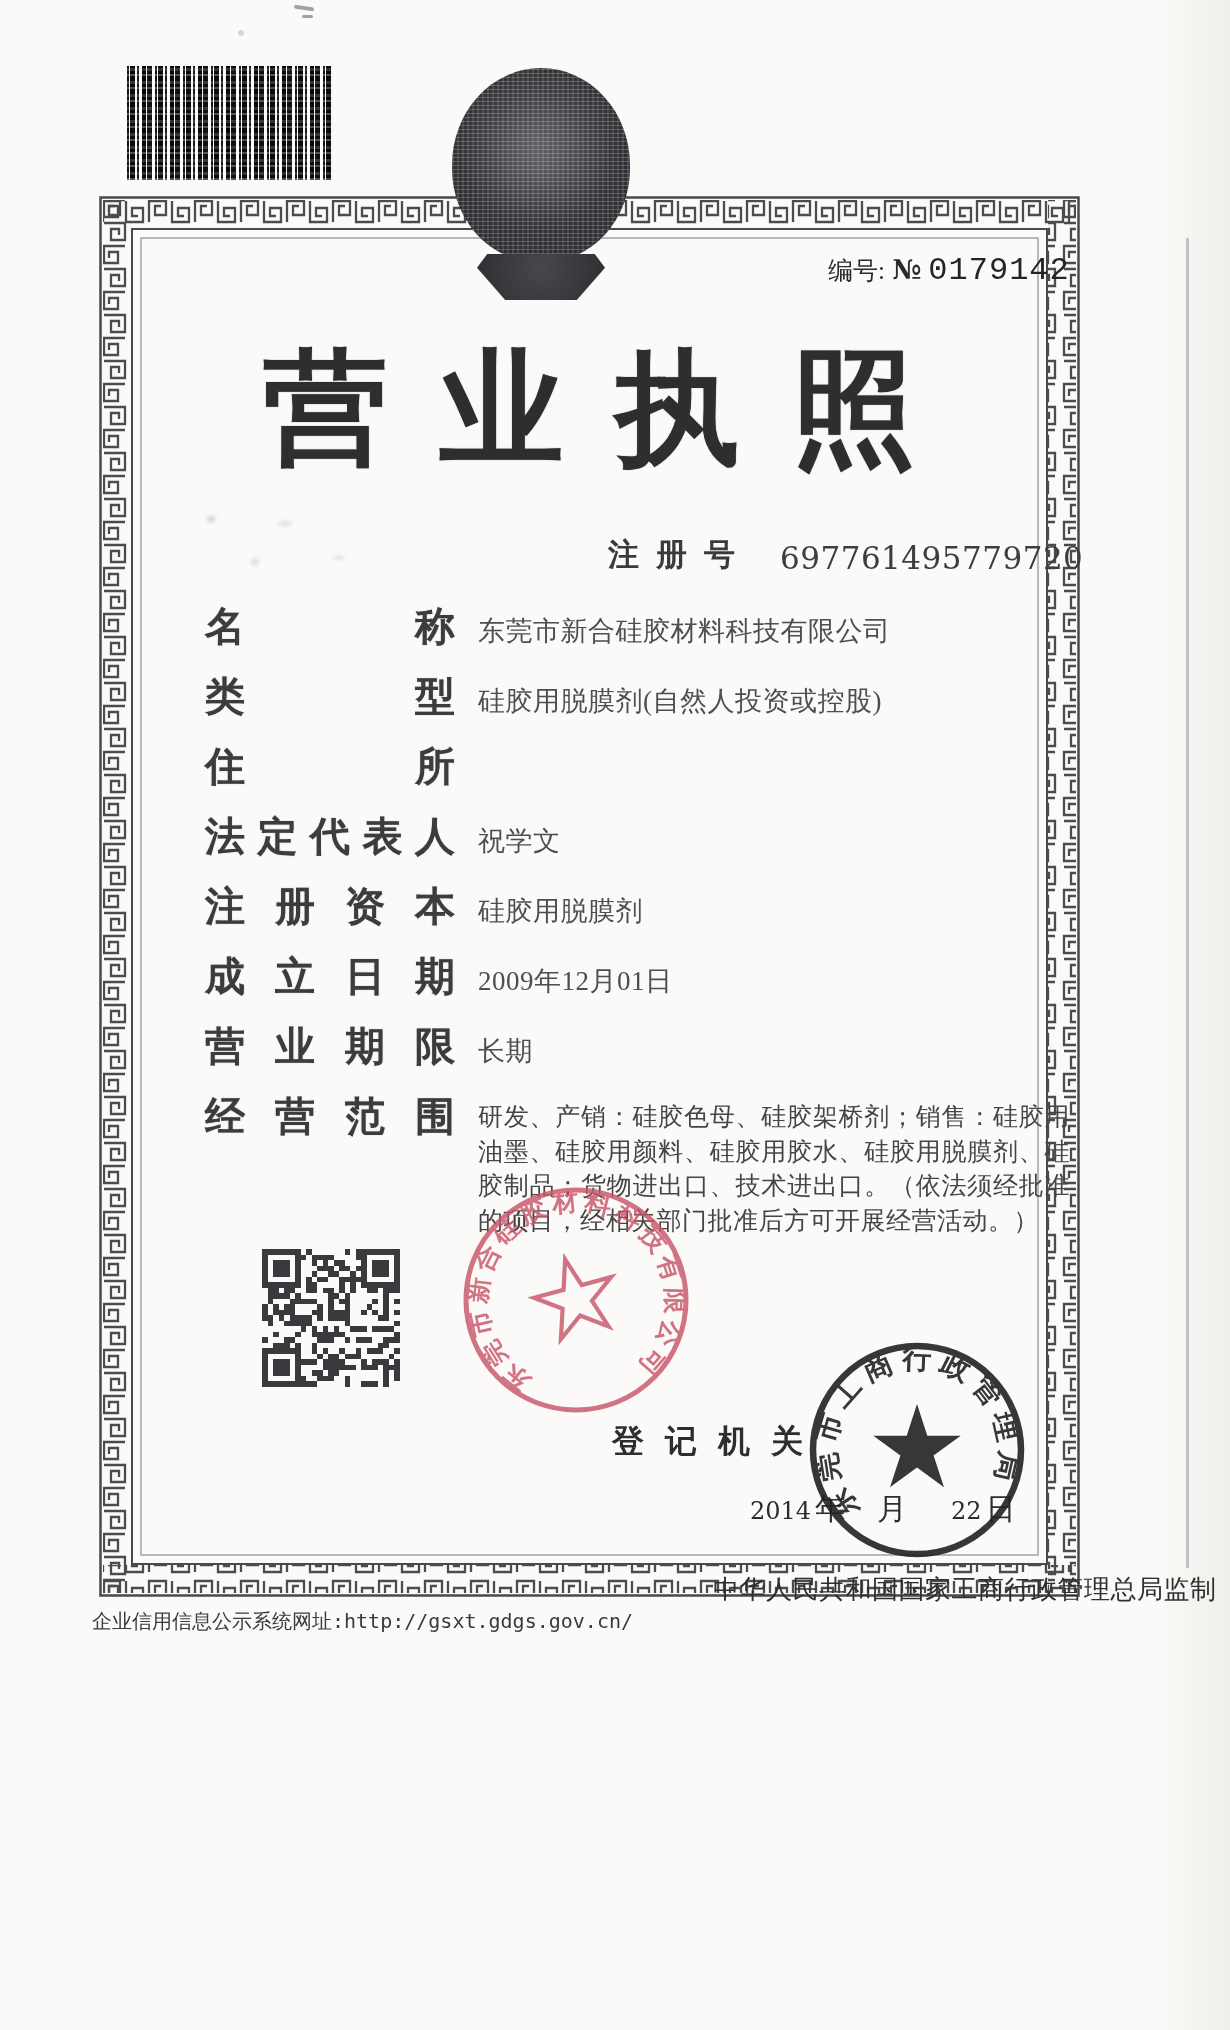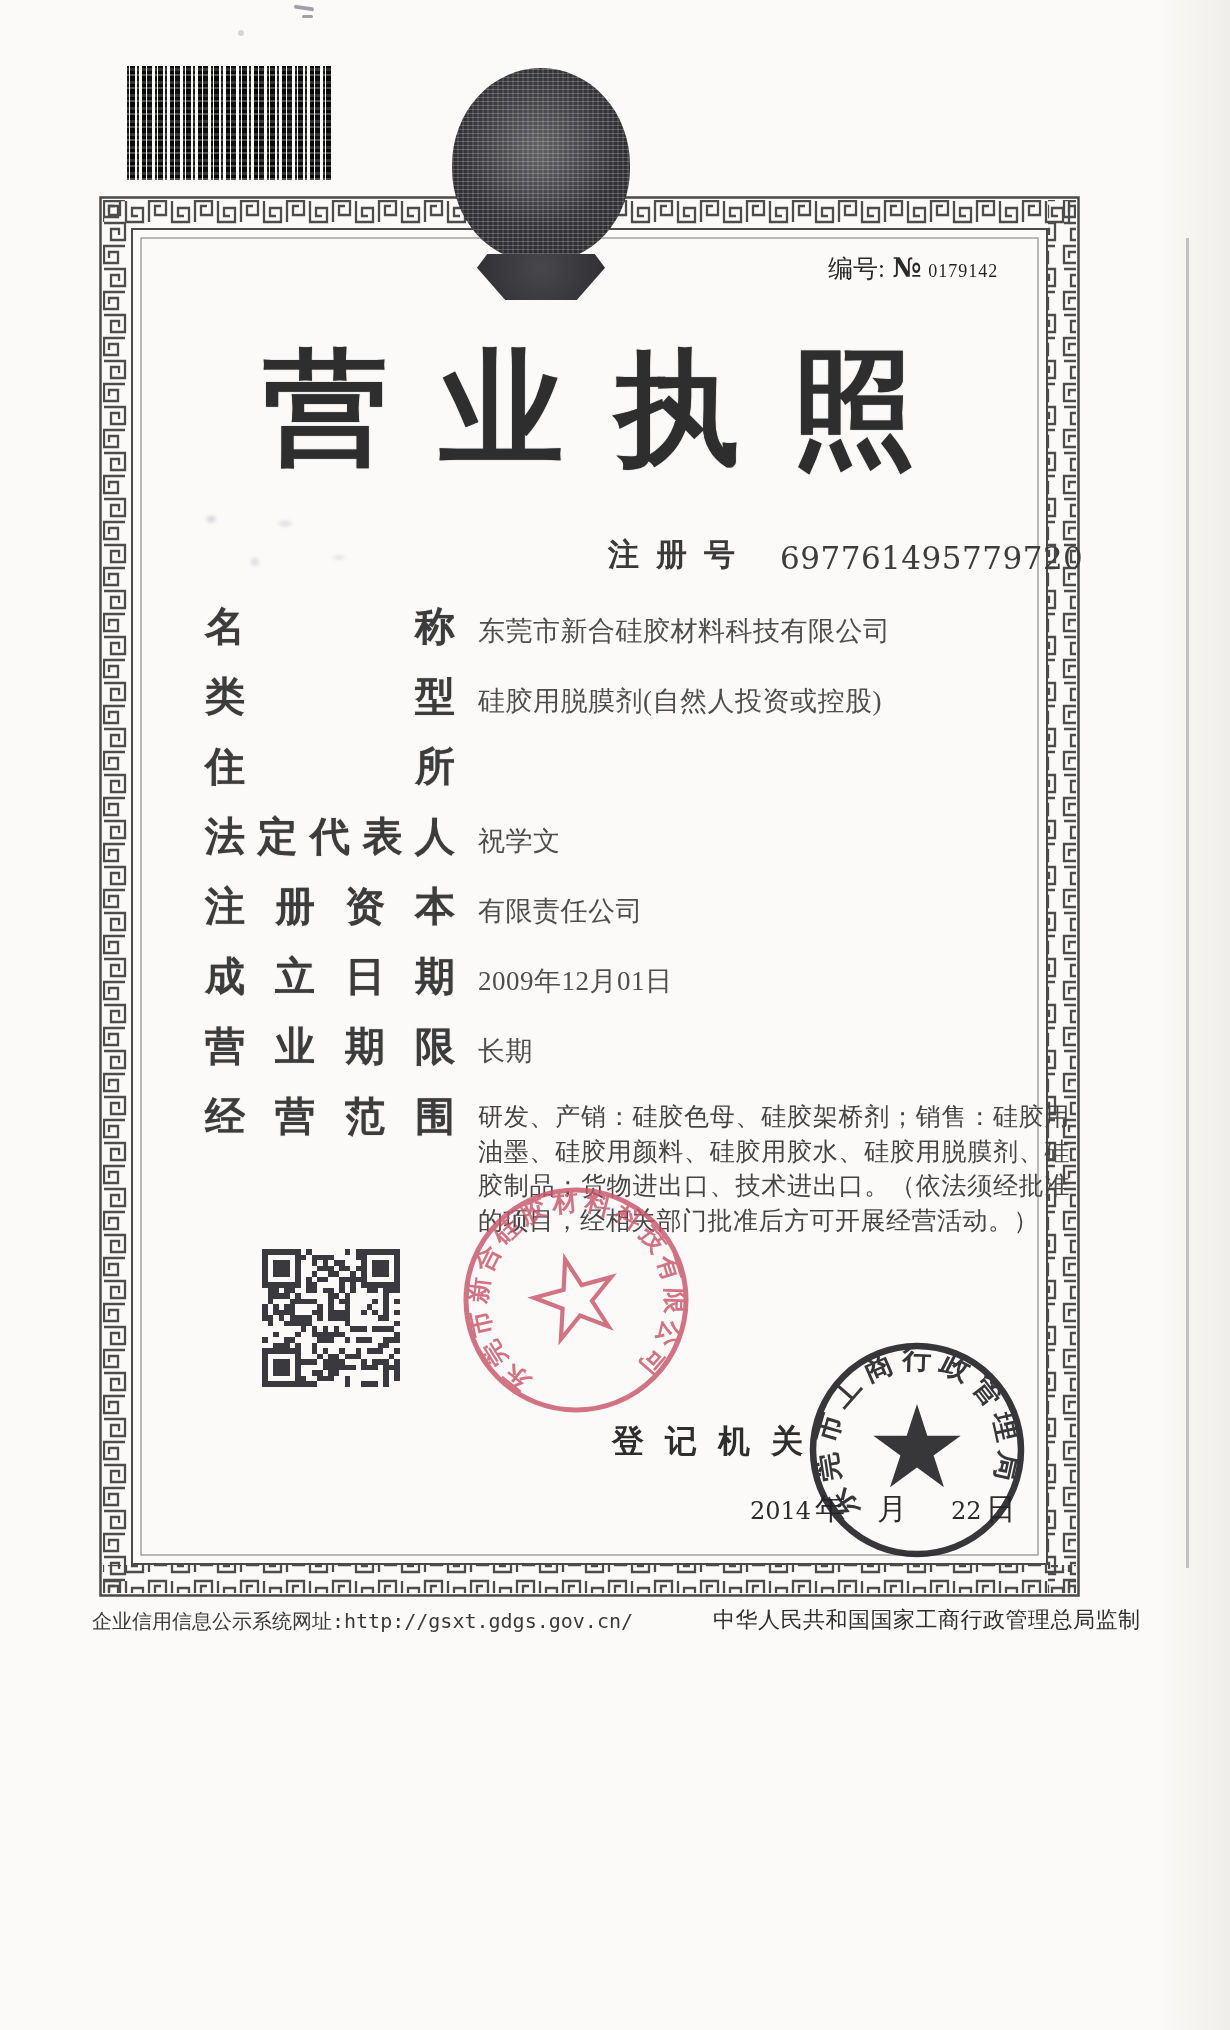--- a/index.html
+++ b/index.html
@@ -26,21 +26,21 @@
       radial-gradient(circle at 48% 38%, rgba(255,255,255,.16), rgba(255,255,255,0) 55%),
       repeating-linear-gradient(0deg, rgba(246,246,245,.22) 0 1px, rgba(0,0,0,0) 1px 4px),
       repeating-linear-gradient(90deg, rgba(236,236,235,.12) 0 2px, rgba(0,0,0,0) 2px 5px),
       radial-gradient(circle at 50% 50%, #454549 0%, #323236 55%, #2a2a2e 100%)}
   .emblem .base{margin:-8px auto 0;width:128px;height:46px;
     clip-path:polygon(8% 0,92% 0,100% 30%,78% 100%,22% 100%,0 30%);
     background:radial-gradient(circle at 50% 30%, #48484c, #2e2e32)}
 
   .serial{position:absolute;left:828px;top:252px;font-size:25px;color:#2a2a2a;white-space:nowrap}
   .serial .sym{font-family:"DejaVu Serif",serif;font-weight:bold;font-size:27px;padding:0 7px}
-  .serial .num{font-family:Liberation Serif, serif;font-size:18px;letter-spacing:1px;color:#242424}
+  .serial .num{font-family:Liberation Mono, monospace;font-size:32px;letter-spacing:1px;color:#242424}
 
   .title{position:absolute;left:99px;top:334px;width:981px;display:flex;justify-content:center;gap:52px;
     font-family:"Liberation Sans","DejaVu Sans",sans-serif;font-weight:900;font-size:124px;line-height:1.2;
     color:#2e2e2e;text-shadow:0 0 1px rgba(45,45,45,.75);filter:blur(.3px)}
 
   .regno{position:absolute;left:608px;top:534px;display:flex;align-items:flex-end;white-space:nowrap}
   .regno .lab{font-size:31px;letter-spacing:17px;color:#3a3a3a;font-weight:600}
   .regno .num{font-family:"DejaVu Serif",serif;font-size:31px;margin-left:28px;color:#3d3d3d;letter-spacing:.5px}
 
   .fields{position:absolute;left:205px;top:606px;width:880px}
@@ -60,21 +60,21 @@
   .registrar{position:absolute;left:612px;top:1420px;font-size:32px;font-weight:600;letter-spacing:21px;color:#2e2e2e;white-space:nowrap}
 
   .issue-date{position:absolute;left:750px;top:1489px;font-size:30px;color:#2c2c2c;white-space:nowrap}
   .issue-date .num{font-family:"DejaVu Serif",serif;font-size:24px}
   .issue-date .sp1{display:inline-block;width:24px}
   .issue-date .sp2{display:inline-block;width:40px}
   .issue-date .u{padding:0 4px}
 
   .footer-left{position:absolute;left:92px;top:1608px;font-size:20px;color:#3a3a3a;
     font-family:"DejaVu Sans Mono","Liberation Mono",monospace;white-space:nowrap}
-  .footer-right{position:absolute;left:713px;top:1605px;font-size:22px;color:#2f2f2f;white-space:nowrap;letter-spacing:.5px}
+  .footer-right{position:absolute;left:713px;top:1572px;font-size:26px;color:#2f2f2f;white-space:nowrap;letter-spacing:.5px}
 
   
   .scan-line{position:absolute;left:1186px;top:238px;width:2.5px;height:1330px;background:rgba(110,110,115,.38);filter:blur(.6px)}
   .speck{position:absolute;background:rgba(70,70,85,.5);border-radius:2px}
   .sp-a{left:294px;top:6px;width:20px;height:4px;transform:rotate(8deg)}
   .sp-b{left:302px;top:15px;width:11px;height:3px}
   .sp-c{left:238px;top:30px;width:6px;height:6px;opacity:.4;border-radius:50%}
   .ghost{position:absolute;left:175px;top:498px;width:200px;height:85px;filter:blur(1px);
     background:
       radial-gradient(ellipse 10px 8px at 18% 25%, rgba(90,90,115,.25), transparent 70%),
@@ -171,21 +171,21 @@
     <div class="field-value">祝学文</div>
   </div>
 
   <div class="field-row">
     <div class="field-label">
           <span>注</span>
           <span>册</span>
           <span>资</span>
           <span>本</span>
         </div>
-    <div class="field-value">有限责任公司</div>
+    <div class="field-value">硅胶用脱膜剂</div>
   </div>
 
   <div class="field-row">
     <div class="field-label">
           <span>成</span>
           <span>立</span>
           <span>日</span>
           <span>期</span>
         </div>
     <div class="field-value">2009年12月01日</div>

